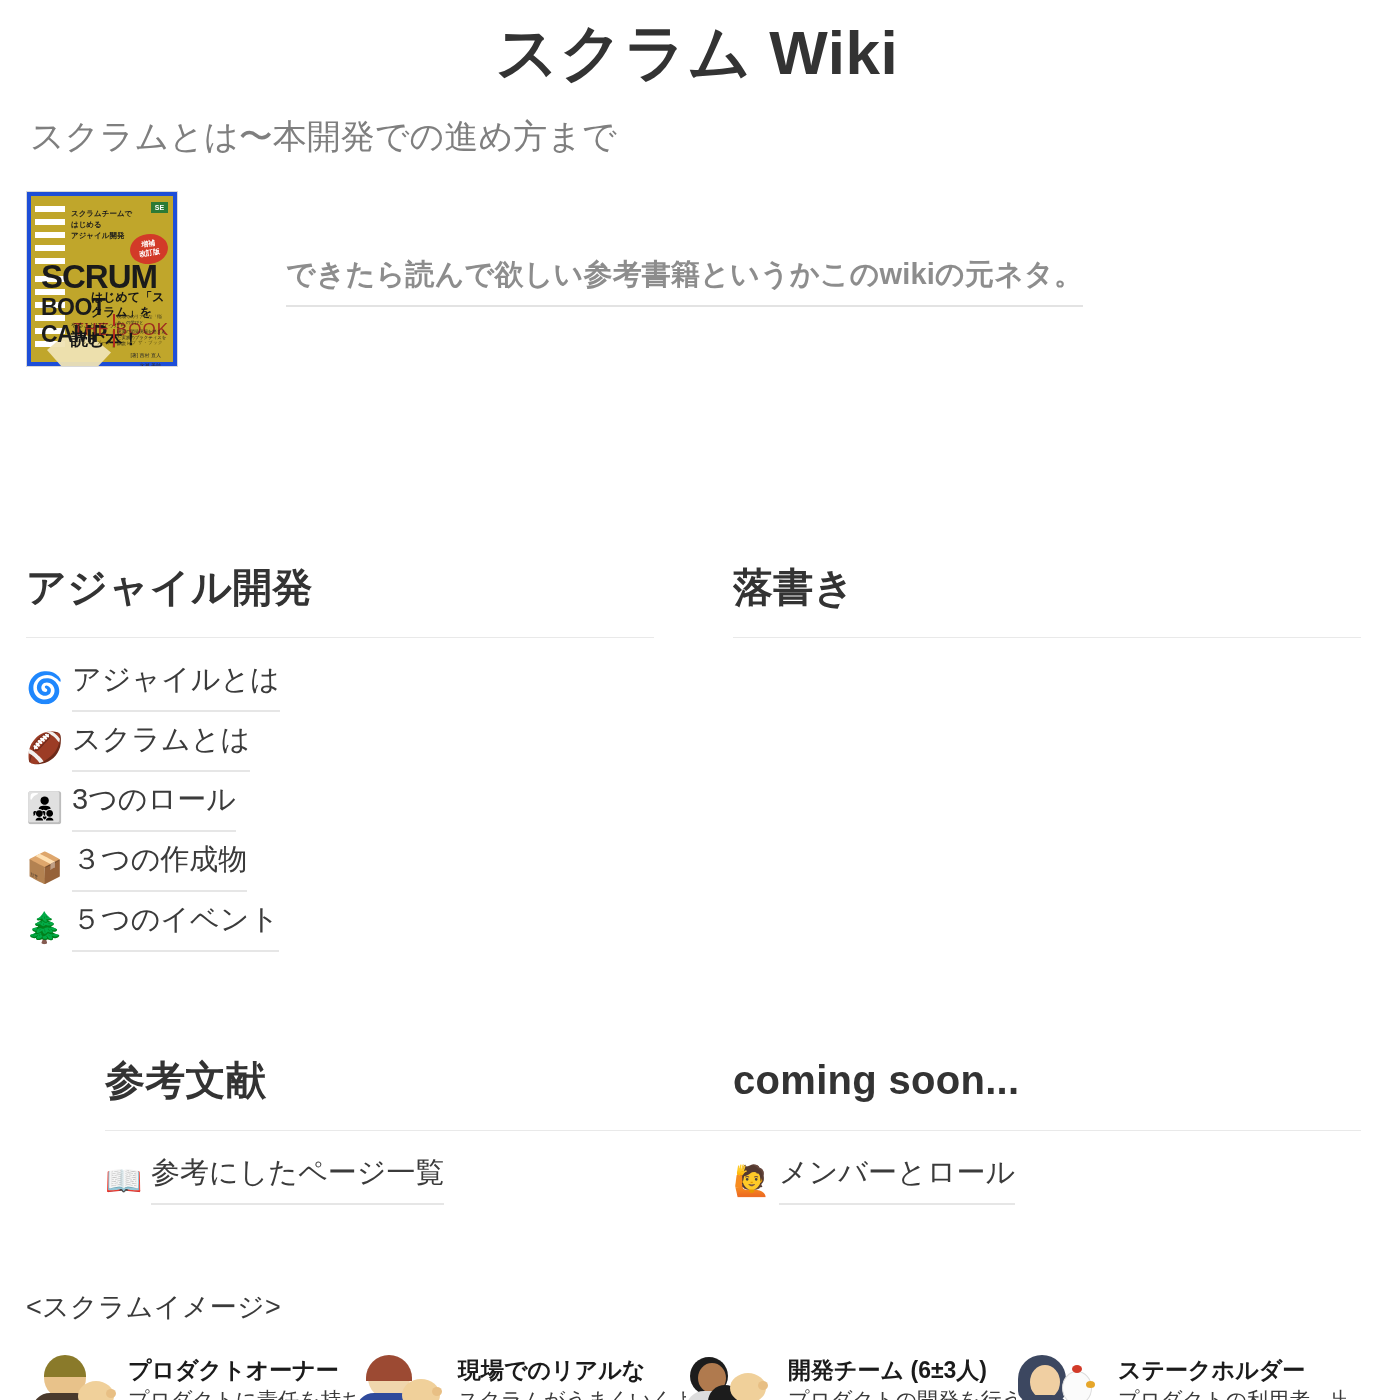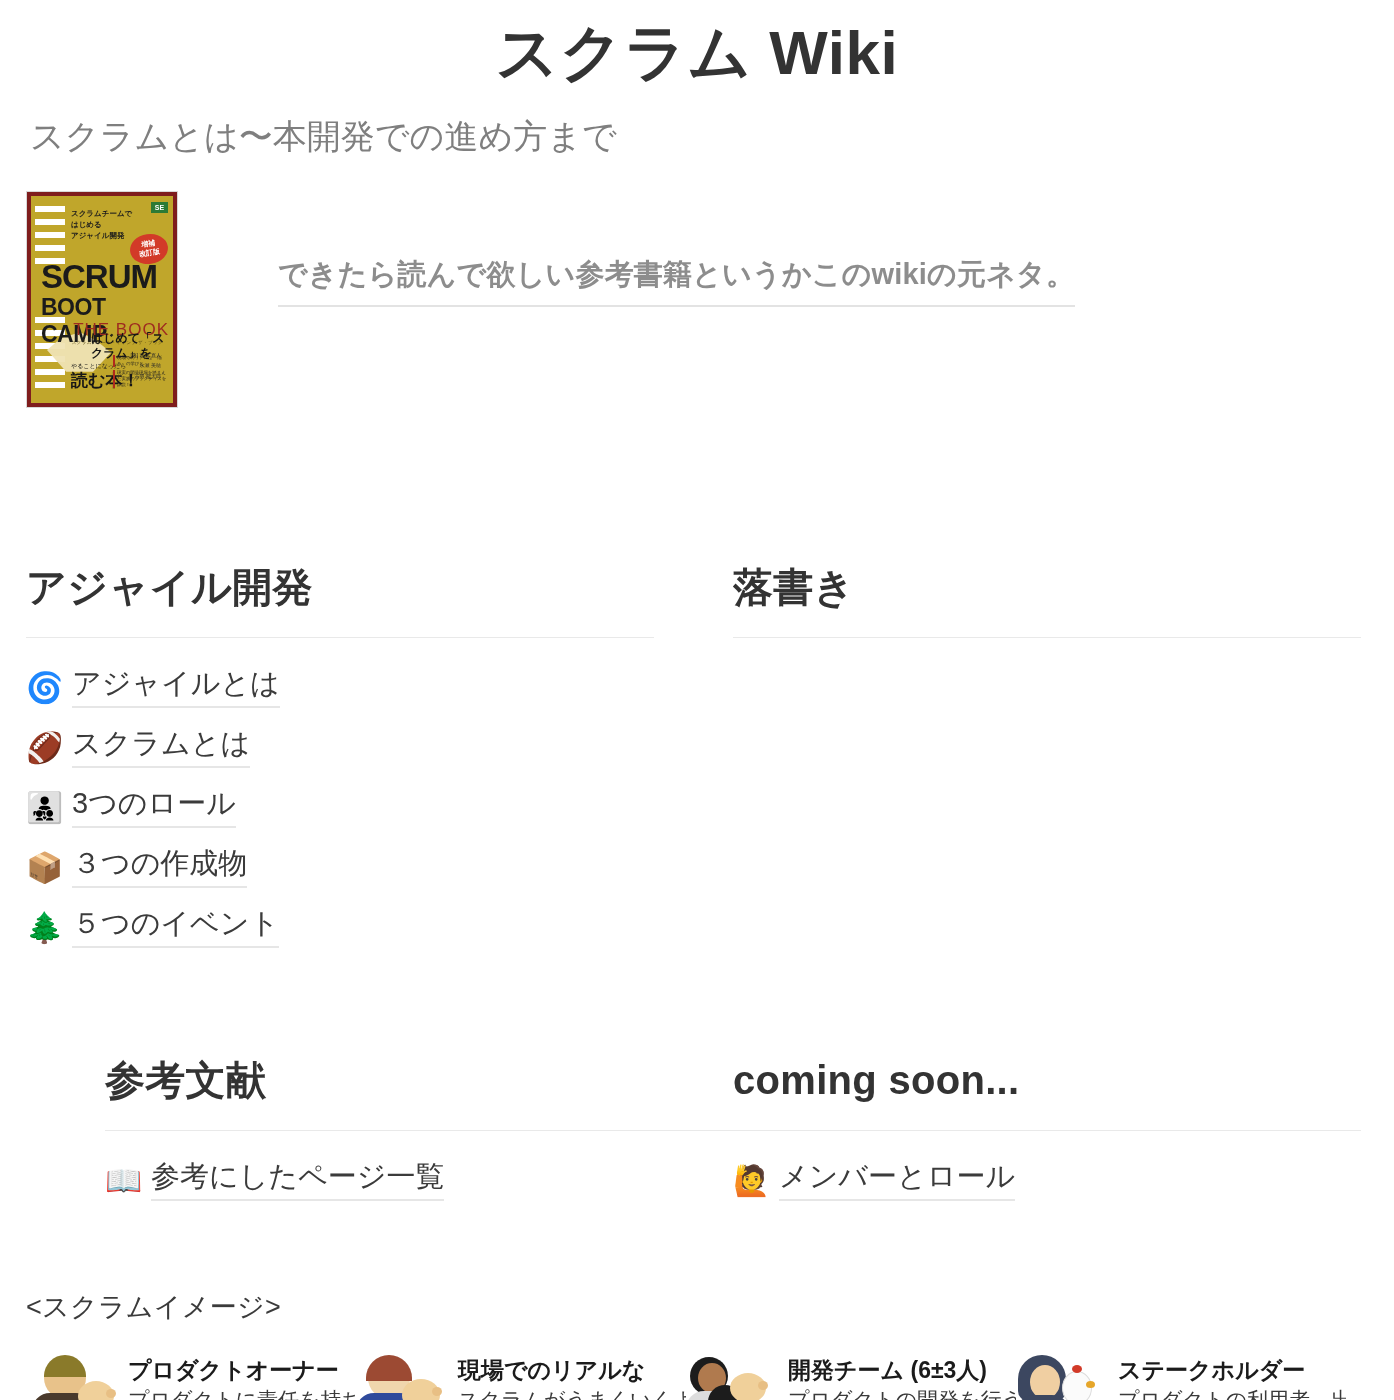--- a/index.html
+++ b/index.html
@@ -47,22 +47,22 @@
   .book-block {
     position: relative;
     margin-top: 33px;
     height: 360px;
   }
   .book-cover {
     position: absolute;
     left: 0;
     top: 0;
     width: 152px;
-    height: 217px;
-    background: #7f1d1d;
+    height: 176px;
+    background: #1d4ed8;
     border: 1px solid #d8d8d8;
     overflow: hidden;
     font-family: "Liberation Sans", sans-serif;
     padding-left: 40px;
   }
   .bc-inner {
     position: absolute;
     inset: 4px 4px 4px 4px;
     background: #c0a62b;
   }
@@ -215,21 +215,21 @@
     font-size: 4.4px;
     color: #1c1c1c;
     border-left: 2px solid #b02a1c;
     padding-left: 2px;
     margin-bottom: 3px;
     line-height: 1.35;
   }
 
   .book-caption {
     position: absolute;
-    left: 252px;
+    left: 260px;
     top: 64px;
     font-size: 29px;
     font-weight: 700;
     color: #8d8d8d;
     letter-spacing: 0.2px;
     border-bottom: 2px solid #e3e3e3;
     padding-bottom: 10px;
   }
 
   
@@ -279,21 +279,21 @@
     width: 46px;
     flex: 0 0 46px;
     line-height: 1;
     text-align: left;
   }
   .li-link {
     font-size: 29px;
     color: #3b3b3b;
     text-decoration: none;
     border-bottom: 2px solid #e6e6e6;
-    padding-bottom: 6px;
+    padding-bottom: 14px;
     line-height: 1.1;
   }
 
   .gap-block { height: 86px; }
 
   
   .scrum-image-wrap {
     margin-top: 78px;
   }
   .scrum-image-label {

